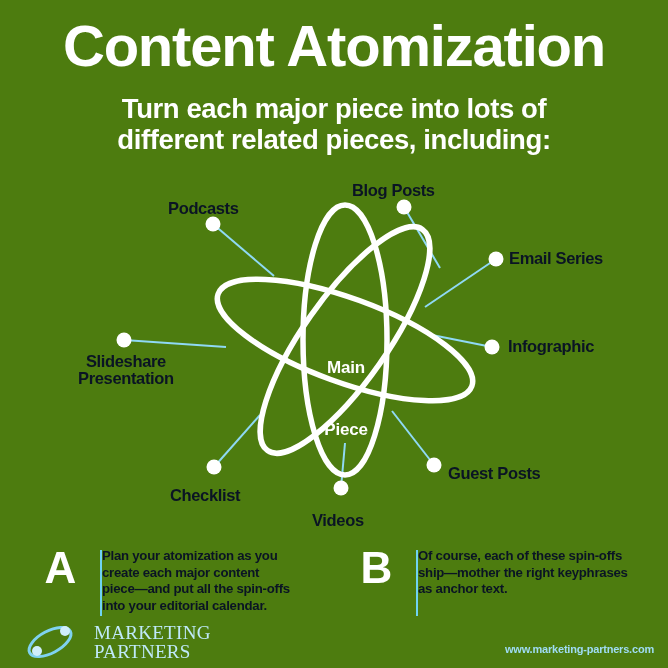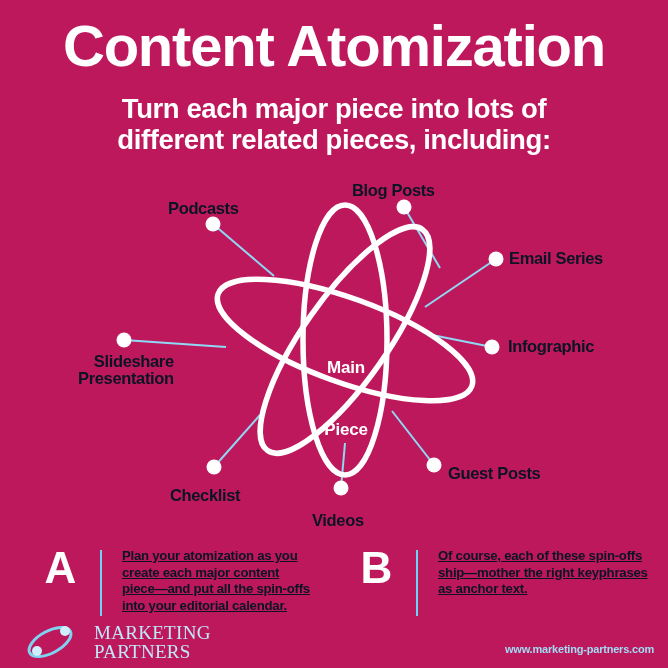--- a/index.html
+++ b/index.html
@@ -5,21 +5,21 @@
 <style>
   html, body {
     margin: 0;
     padding: 0;
     background: #ffffff;
   }
   #poster {
     position: relative;
     width: 668px;
     height: 668px;
-    background: #be185d;
+    background: #4d7c0f;
     overflow: hidden;
     font-family: "Liberation Sans", sans-serif;
     -webkit-font-smoothing: antialiased;
   }
 
   
   #title {
     position: absolute;
     left: 0;
     top: 16px;
@@ -81,21 +81,21 @@
     position: absolute;
     color: #0a1424;
     font-size: 16.5px;
     font-weight: bold;
     line-height: 1.06;
     letter-spacing: -0.35px;
     white-space: nowrap;
   }
   .node-label .line { display: block; }
   .node-label.right  { text-align: left; }
-  .node-label.left   { text-align: right; }
+  .node-label.left   { text-align: center; }
   .node-label.center { text-align: center; }
 
   
   #callouts {
     position: absolute;
     left: 0;
     top: 548px;
     width: 668px;
     height: 72px;
   }
@@ -121,29 +121,28 @@
   .callout-rule {
     position: absolute;
     left: 70px;
     top: 2px;
     width: 2px;
     height: 66px;
     background: #6fd3f3;
   }
   .callout-body {
     position: absolute;
-    left: 92px;
+    left: 72px;
     top: 0px;
     width: 220px;
     color: #0a1424;
     font-size: 13.2px;
     font-weight: bold;
     line-height: 1.26;
     letter-spacing: -0.25px;
-    text-decoration: underline;
   }
   .callout-body .line { display: block; }
 
   
   #footer {
     position: absolute;
     left: 0;
     top: 620px;
     width: 668px;
     height: 48px;

